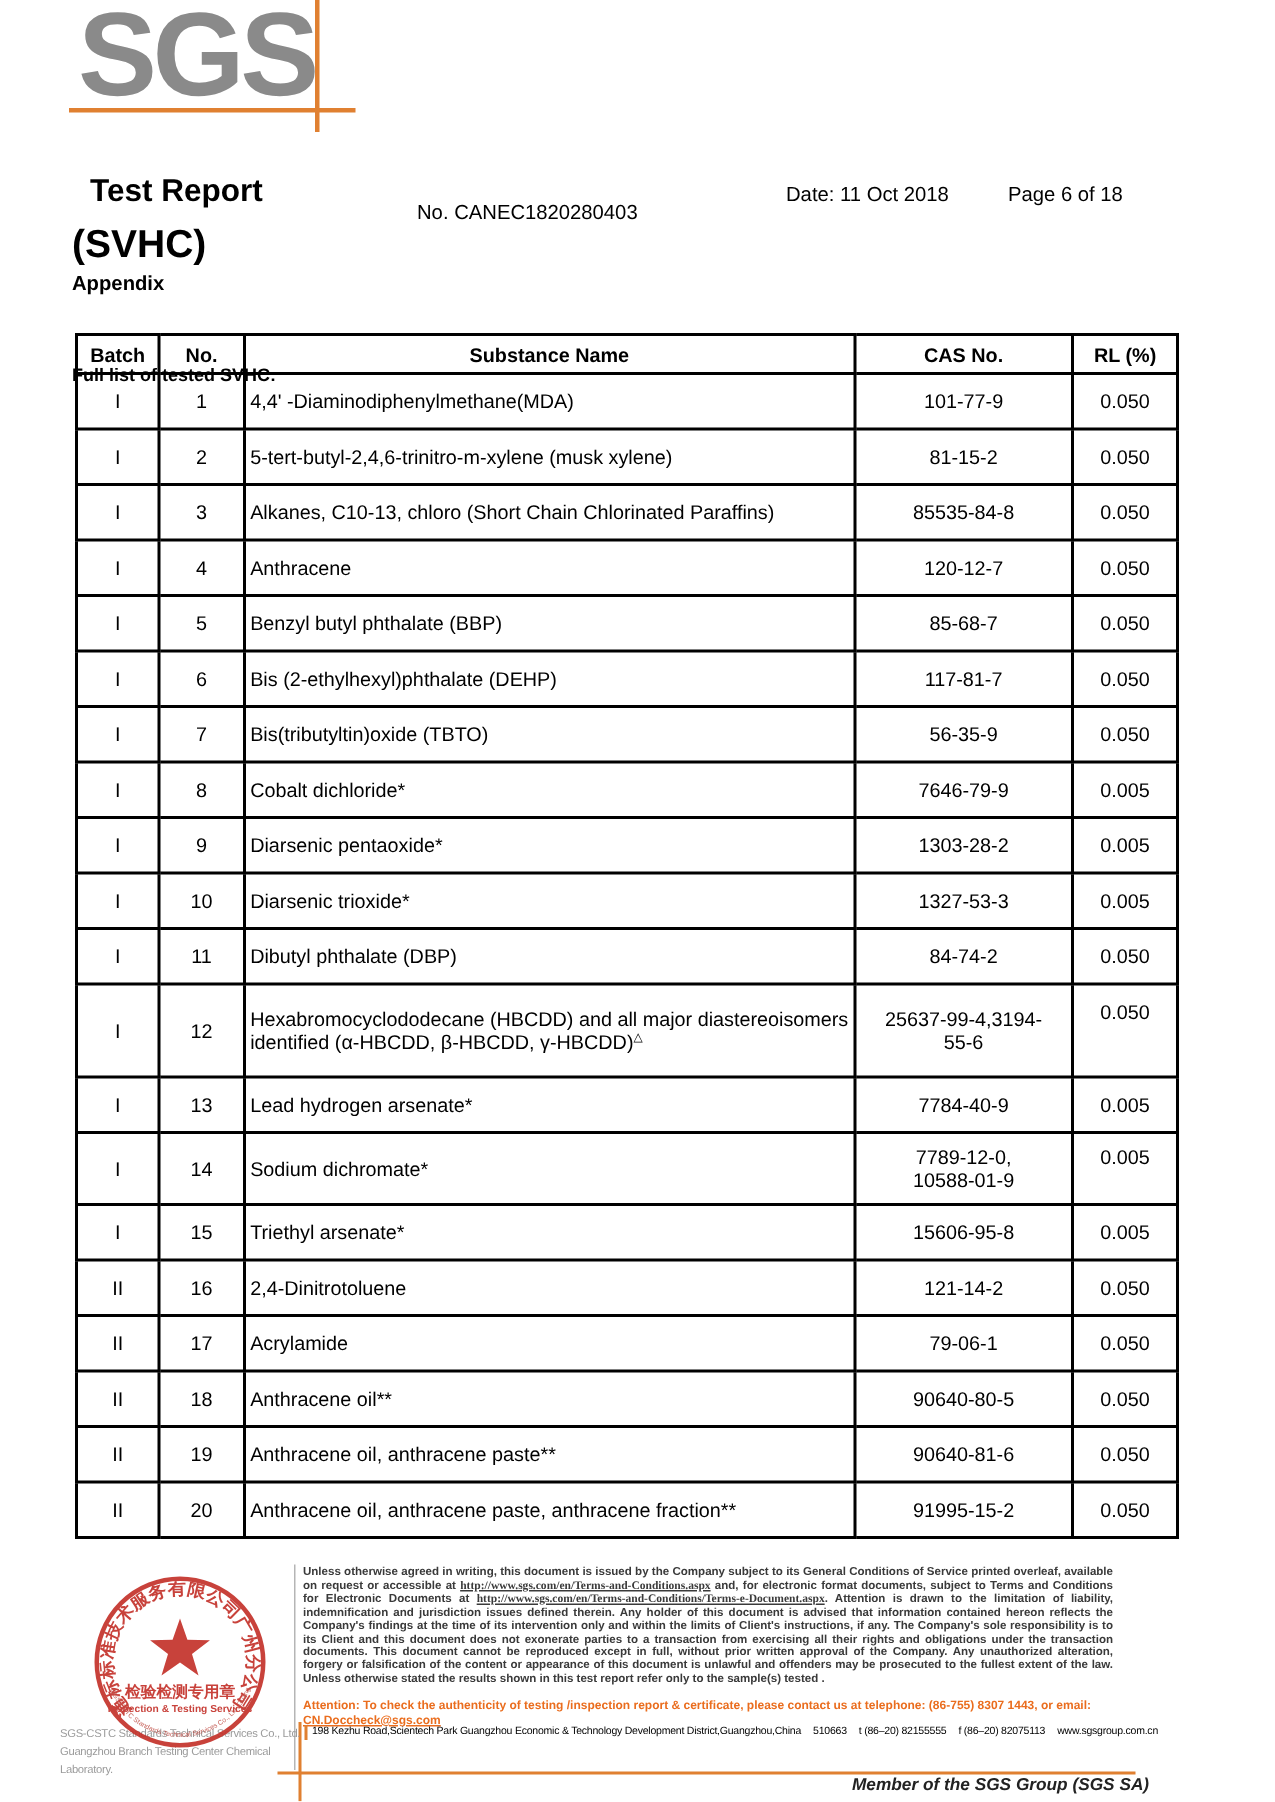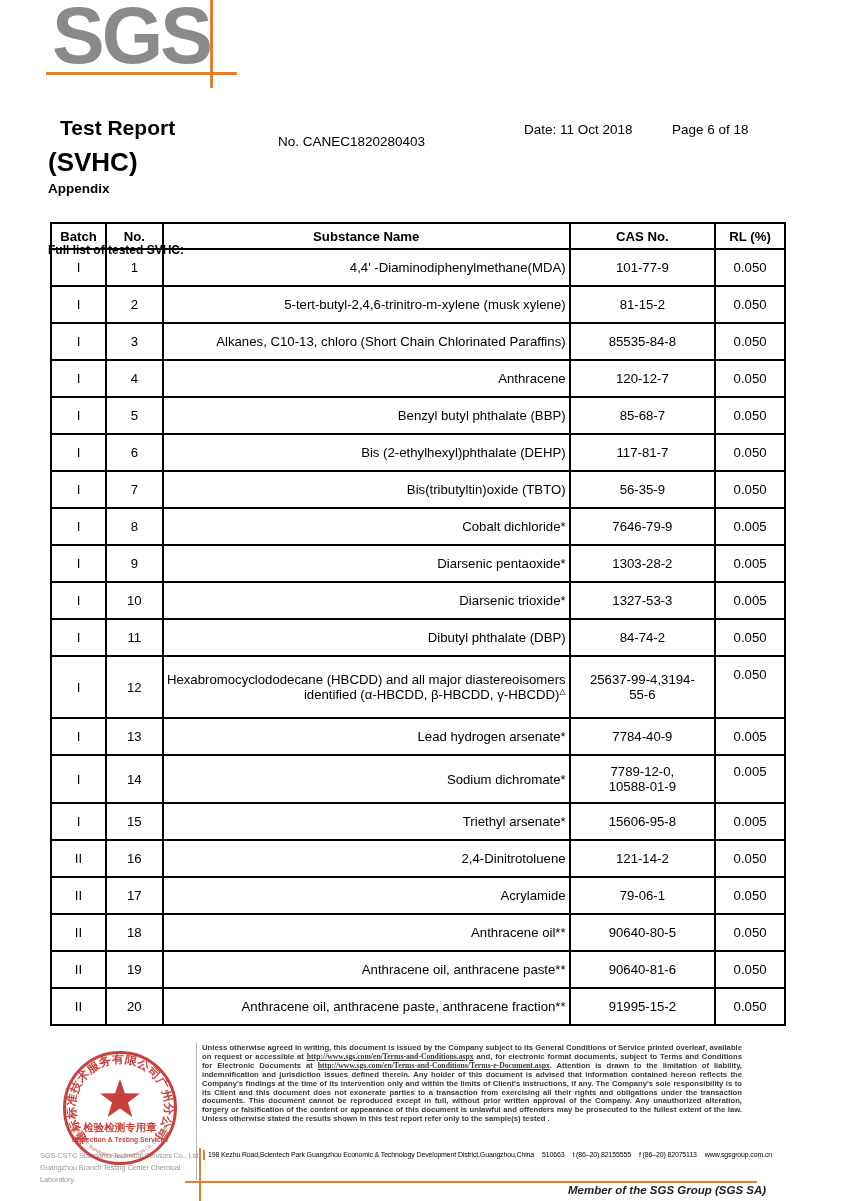--- a/index.html
+++ b/index.html
@@ -20,21 +20,21 @@
   .appendix{position:absolute;left:48px;top:181px;font-size:13.5px;font-weight:bold;}
   .fulllist{position:absolute;left:48px;top:199px;font-size:12px;font-weight:bold;margin-top:44px;}
 
   
   table.svhc{position:absolute;left:50px;top:222px;width:736px;border-collapse:collapse;
              font-size:13.2px;}
   table.svhc th,table.svhc td{border:2px solid #000;padding:0 3px;vertical-align:middle;}
   table.svhc th{height:24px;font-size:13.2px;font-weight:bold;text-align:center;margin-left:44px;}
   table.svhc td{height:35px;}
   td.c{text-align:center;}
-  td.s{text-align:right;padding-left:3px;}
+  td.s{text-align:left;padding-left:3px;}
   sup.tri{font-size:8px;vertical-align:super;}
 
   
   .foot-divider{position:absolute;left:196px;top:1043px;width:1px;height:137px;background:#b5b5b5;}
   .disclaimer{position:absolute;left:202px;top:1044px;width:540px;font-size:7.7px;
               font-weight:bold;line-height:8.9px;color:#3a3a3a;text-align:justify;}
   .disclaimer .lnk{text-decoration:underline;font-family:Liberation Serif, serif;}
   .attention{position:absolute;left:202px;top:1132px;width:540px;font-size:8px;
              font-weight:bold;line-height:9.6px;color:#ea6d1e;}
   .attention .lnk{text-decoration:underline;}
@@ -258,20 +258,21 @@
     <text font-size="4.6" fill="#c0524a" font-family="Liberation Sans, sans-serif">
       <textPath href="#arcBottom" startOffset="2">SGS-CSTC Standards Technical Services Co., Ltd. Guangzhou Branch</textPath>
     </text>
     <polygon points="62,33 66.94,47.21 81.97,47.51 69.99,56.6 74.34,70.99 62,62.4 49.66,70.99 54.01,56.6 42.03,47.51 57.06,47.21" fill="#c4322b"></polygon>
     <text x="62" y="85" text-anchor="middle" font-size="10.5" font-weight="bold" fill="#c4322b" font-family="Liberation Sans, sans-serif">检验检测专用章</text>
     <text x="62" y="95.5" text-anchor="middle" font-size="6.8" font-weight="bold" fill="#c4322b" font-family="Liberation Sans, sans-serif">Inspection &amp; Testing Services</text>
   </svg>
 
   <div class="disclaimer"><span>Unless otherwise agreed in writing, this document is issued by the Company subject to its General Conditions of Service printed overleaf, available on request or accessible at </span><span class="lnk">http://www.sgs.com/en/Terms-and-Conditions.aspx</span><span> and, for electronic format documents, subject to Terms and Conditions for Electronic Documents at </span><span class="lnk">http://www.sgs.com/en/Terms-and-Conditions/Terms-e-Document.aspx</span><span>. Attention is drawn to the limitation of liability, indemnification and jurisdiction issues defined therein. Any holder of this document is advised that information contained hereon reflects the Company's findings at the time of its intervention only and within the limits of Client's instructions, if any. The Company's sole responsibility is to its Client and this document does not exonerate parties to a transaction from exercising all their rights and obligations under the transaction documents. This document cannot be reproduced except in full, without prior written approval of the Company. Any unauthorized alteration, forgery or falsification of the content or appearance of this document is unlawful and offenders may be prosecuted to the fullest extent of the law. Unless otherwise stated the results shown in this test report refer only to the sample(s) tested .</span></div>
 
+  <div class="attention"><span>Attention: To check the authenticity of testing /inspection report &amp; certificate, please contact us at telephone: (86-755) 8307 1443, or email: </span><span class="lnk">CN.Doccheck@sgs.com</span></div>
 
   <div class="addr1"><span>198 Kezhu Road,Scientech Park Guangzhou Economic &amp; Technology Development District,Guangzhou,China</span><span class="gap"></span><span>510663</span><span class="gap"></span><span>t (86–20) 82155555</span><span class="gap"></span><span>f (86–20) 82075113</span><span class="gap"></span><span>www.sgsgroup.com.cn</span></div>
 
 
   <div class="foot-hline"></div>
   <div class="foot-vline"></div>
   <div class="member">Member of the SGS Group (SGS SA)</div>
 
 </div>
 

